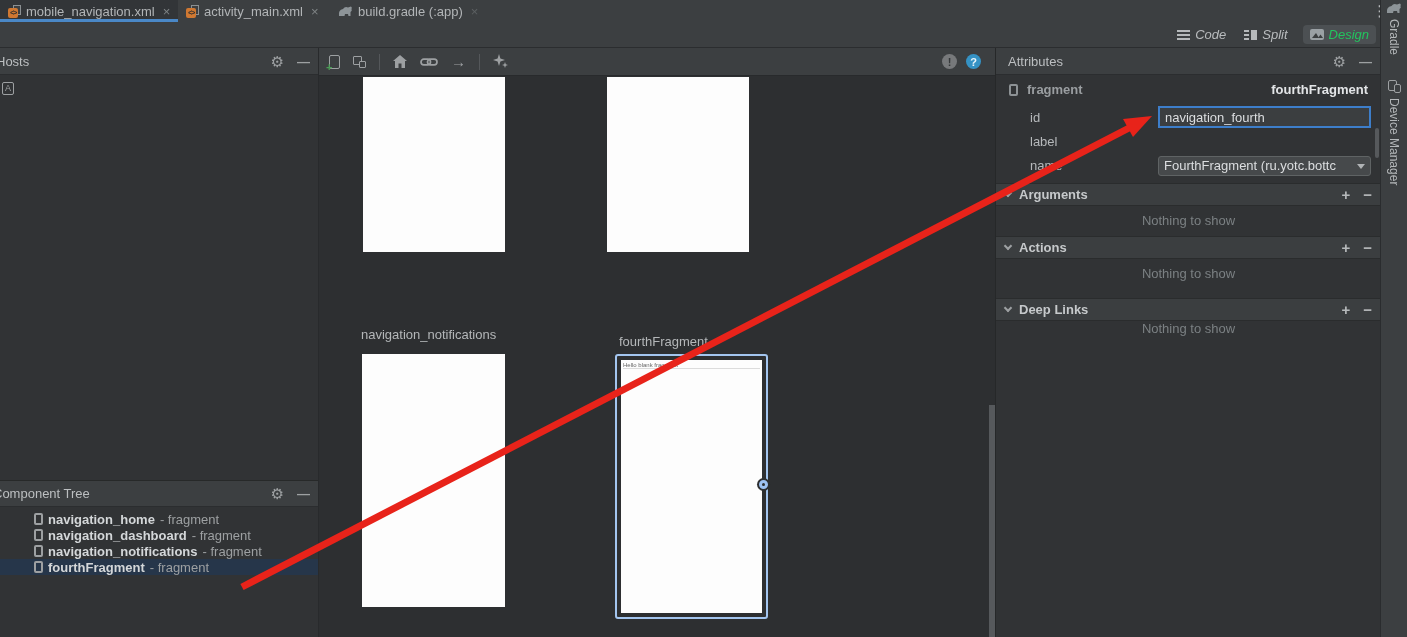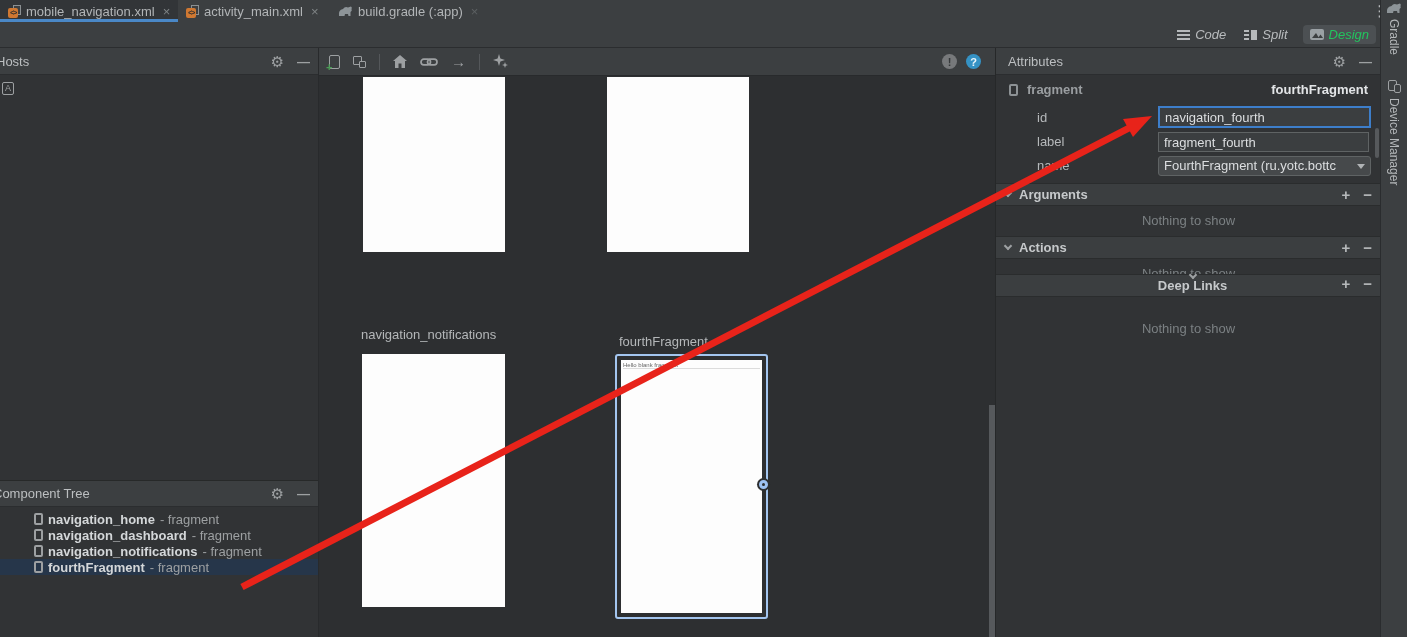--- a/index.html
+++ b/index.html
@@ -95,21 +95,21 @@
   .cv-scrollbar{position:absolute;left:670px;top:329px;width:7px;height:232px;background:#56595c;}
 
   
   .attrs{position:absolute;left:995px;top:48px;width:385px;height:589px;background:#313335;
          border-left:1px solid #262829;}
   .attrs .ph-title{margin-left:12px;}
   .attr-comp{position:relative;height:30px;font-weight:bold;}
   .attr-comp .fragicon{position:absolute;left:13px;top:9px;border-color:#8d9295;}
   .attr-comp .ctype{position:absolute;left:31px;top:7px;color:#9a9ea1;}
   .attr-comp .cid{position:absolute;right:12px;top:7px;color:#e3e5e7;}
-  .field-label{position:absolute;left:13px;color:#b6b9bb;padding-left:28px;}
+  .field-label{position:absolute;left:6px;color:#b6b9bb;padding-left:28px;}
   .inputbox{position:absolute;left:162px;width:211px;height:20px;background:#3b3e40;
             border:1px solid #5f6364;color:#dcdee0;padding:0 5px;font:13px "Liberation Sans",sans-serif;
             white-space:nowrap;overflow:hidden;outline:none;}
   .inputbox.focused{border:2px solid #3d7eca;height:22px;width:213px;}
   .combo{border-radius:3px;background:#46494b;padding-right:18px;line-height:18px;width:213px;}
   .combo .arrow{position:absolute;right:5px;top:7px;width:0;height:0;border-left:4px solid transparent;
                 border-right:4px solid transparent;border-top:5px solid #b0b3b5;}
   .attr-scroll{position:absolute;left:379px;top:80px;width:4px;height:30px;background:#56595c;border-radius:2px;}
   .sec{position:absolute;left:0;width:385px;height:23px;background:#3b3e40;border-top:1px solid #2a2c2d;
        border-bottom:1px solid #2a2c2d;display:flex;align-items:center;}
@@ -295,21 +295,20 @@
     <div class="attr-comp">
       <span class="fragicon"></span>
       <span class="ctype">fragment</span>
       <span class="cid">fourthFragment</span>
     </div>
 
     <span class="field-label" style="top:62px;">id</span>
     <input class="inputbox focused" style="top: 58px;" value="navigation_fourth">
 
     <span class="field-label" style="top:86px;">label</span>
-    <input class="inputbox" style="top: 84px;" value="fragment_fourth">
 
     <span class="field-label" style="top:110px;">name</span>
     <div class="inputbox combo" style="top:108px;">
       <span>FourthFragment (ru.yotc.bottc</span>
       <span class="arrow"></span>
     </div>
     <div class="attr-scroll"></div>
 
     <div class="sec" style="top:135px;">
       <span class="chev"></span>
@@ -324,21 +323,21 @@
     <div class="sec" style="top:188px;">
       <span class="chev"></span>
       <span class="sec-title">Actions</span>
       <span class="pm">
         <span>+</span>
         <span>−</span>
       </span>
     </div>
     <div class="empty" style="top:218px;">Nothing to show</div>
 
-    <div class="sec" style="top:226px;flex-direction:column;">
+    <div class="sec" style="top:250px;">
       <span class="chev"></span>
       <span class="sec-title">Deep Links</span>
       <span class="pm">
         <span>+</span>
         <span>−</span>
       </span>
     </div>
     <div class="empty" style="top:273px;">Nothing to show</div>
   </div>
 

